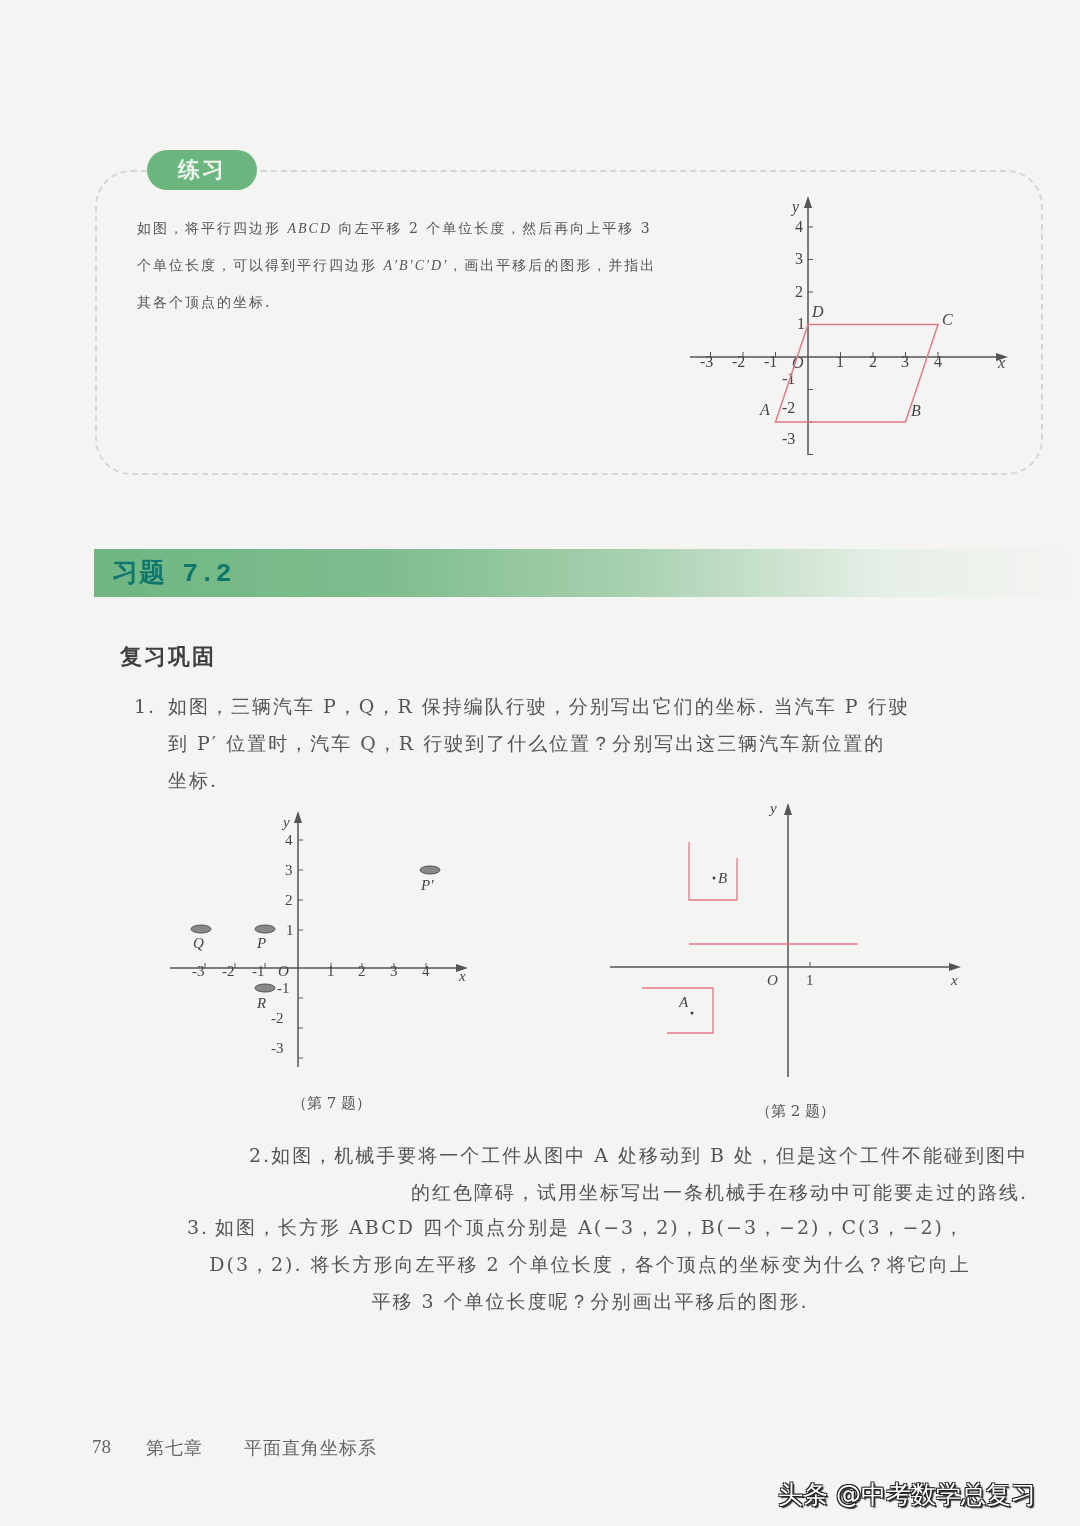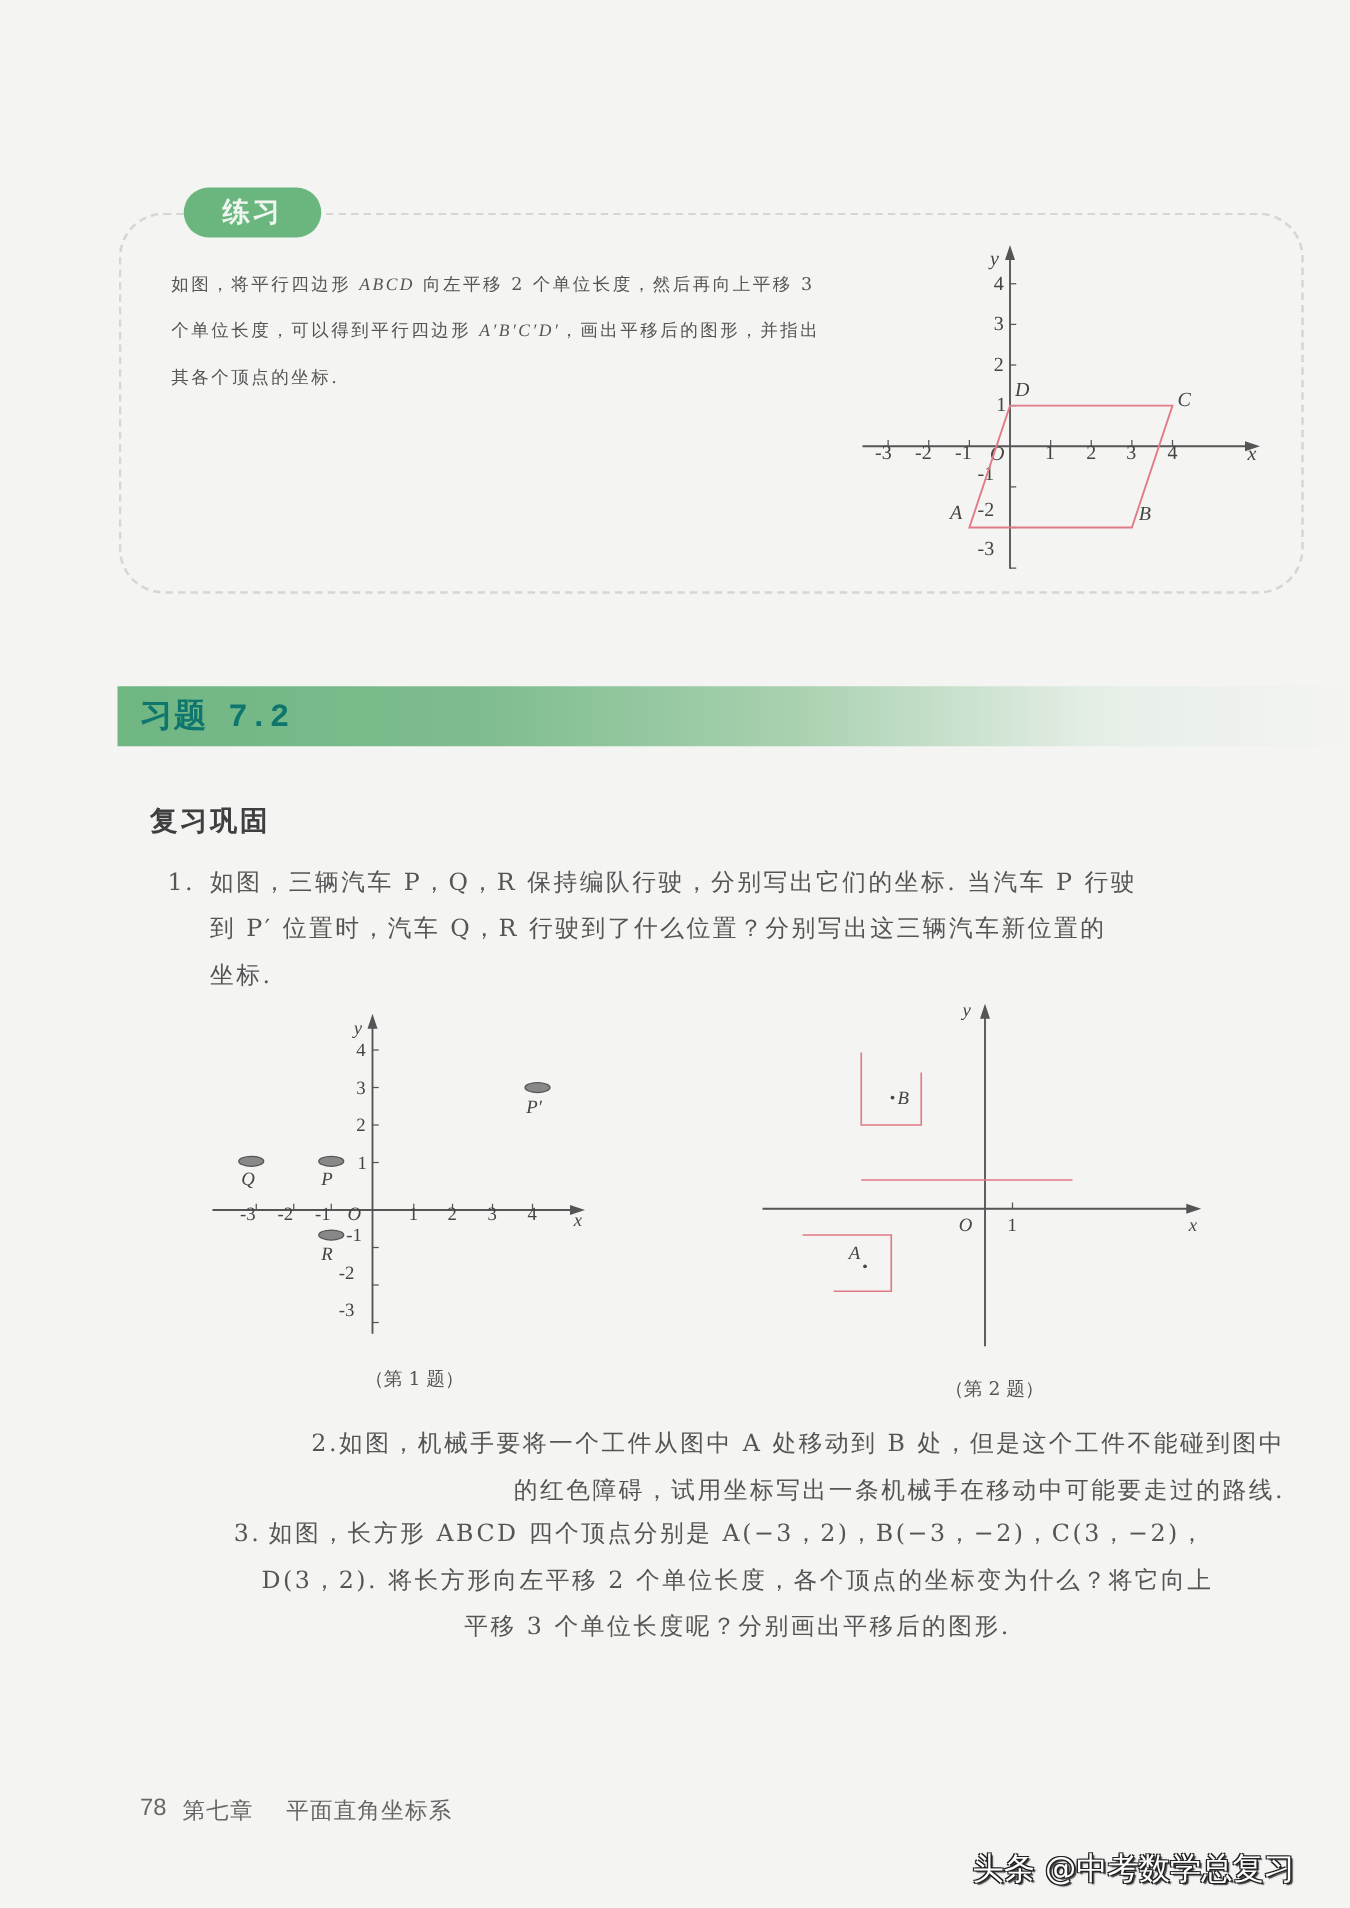--- a/index.html
+++ b/index.html
@@ -40,23 +40,23 @@
   }
   .problem {
     position: absolute; left: 118px; width: 910px; font-size: 19px; line-height: 37px;
     color: #555; letter-spacing: 2px;
   }
   .problem .num { display: inline-block; width: 34px; }
   .problem .cont { padding-left: 34px; display: block; }
 
   .caption { position: absolute; font-size: 15px; color: #555; }
 
-  .footer-page { position: absolute; left: 92px; top: 1436px; font-family: Liberation Sans, sans-serif; font-size: 19px; color: #666; margin-left: 20px; }
+  .footer-page { position: absolute; left: 92px; top: 1436px; font-family: Liberation Serif, serif; font-size: 19px; color: #666; }
   .footer-chapter { position: absolute; left: 146px; top: 1436px; font-size: 18px; color: #666; letter-spacing: 1px; }
-  .footer-section { position: absolute; left: 229px; top: 1436px; font-size: 18px; color: #666; letter-spacing: 1px; }
+  .footer-section { position: absolute; left: 244px; top: 1436px; font-size: 18px; color: #666; letter-spacing: 1px; }
   .watermark {
     position: absolute; left: 778px; top: 1478px; font-family: "DejaVu Sans", sans-serif;
     font-size: 25px; color: #fff; letter-spacing: 0px;
     text-shadow: 1px 1px 0 #222, -1px -1px 0 #222, 1px -1px 0 #222, -1px 1px 0 #222, 2px 2px 1px #333;
   }
 </style>
 </head>
 <body>
 
 <div class="practice-box"></div>
@@ -176,21 +176,21 @@
       <ellipse cx="265" cy="65" rx="10" ry="4"></ellipse>
     </g>
     <g font-size="15" font-style="italic">
       <text x="28" y="143">Q</text>
       <text x="92" y="143">P</text>
       <text x="92" y="203">R</text>
       <text x="256" y="85">P′</text>
     </g>
   </svg>
 </div>
-<div class="caption" style="left:292px; top:1094px;">（第 1 题）</div>
+<div class="caption" style="left:292px; top:1094px;">（第 7 题）</div>
 
 <div class="figure" style="left:605px; top:795px;">
   <svg width="370" height="290" viewBox="0 0 370 290">
 
     <line x1="5" y1="172" x2="350" y2="172" stroke="#555" stroke-width="1.5"></line>
     <polygon points="356,172 344,168 344,176" fill="#555"></polygon>
     <line x1="183" y1="282" x2="183" y2="14" stroke="#555" stroke-width="1.5"></line>
     <polygon points="183,8 179,20 187,20" fill="#555"></polygon>
     <text x="165" y="18" font-size="15" font-style="italic">y</text>
     <text x="346" y="190" font-size="15" font-style="italic">x</text>

